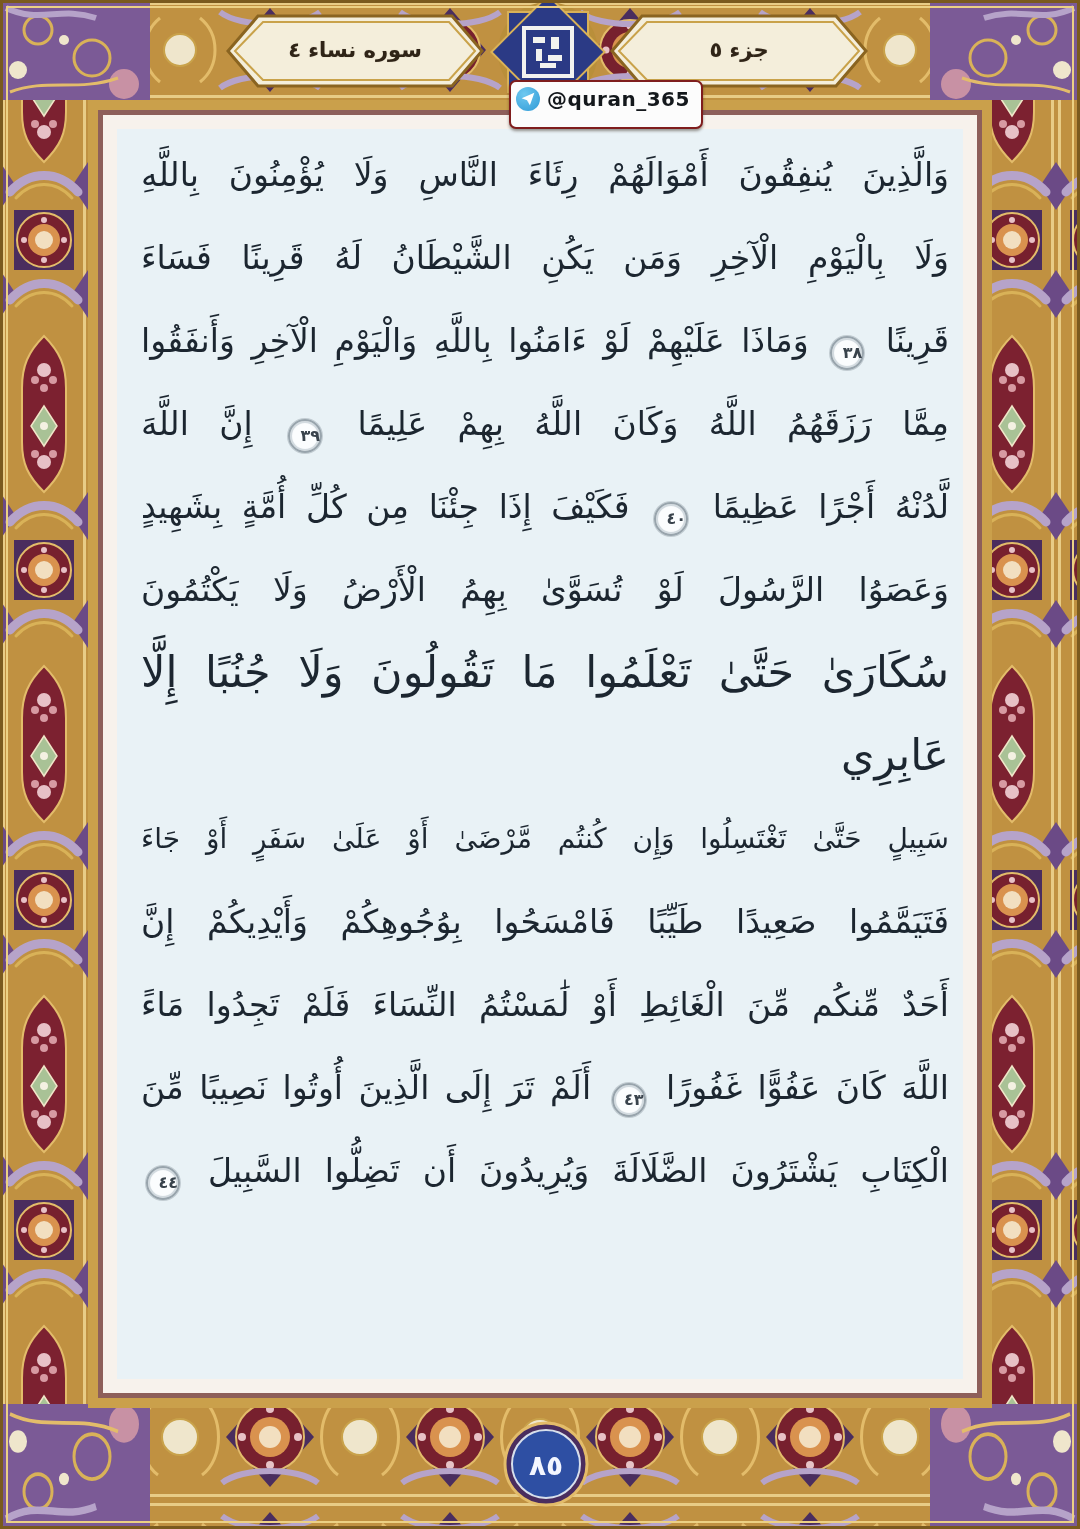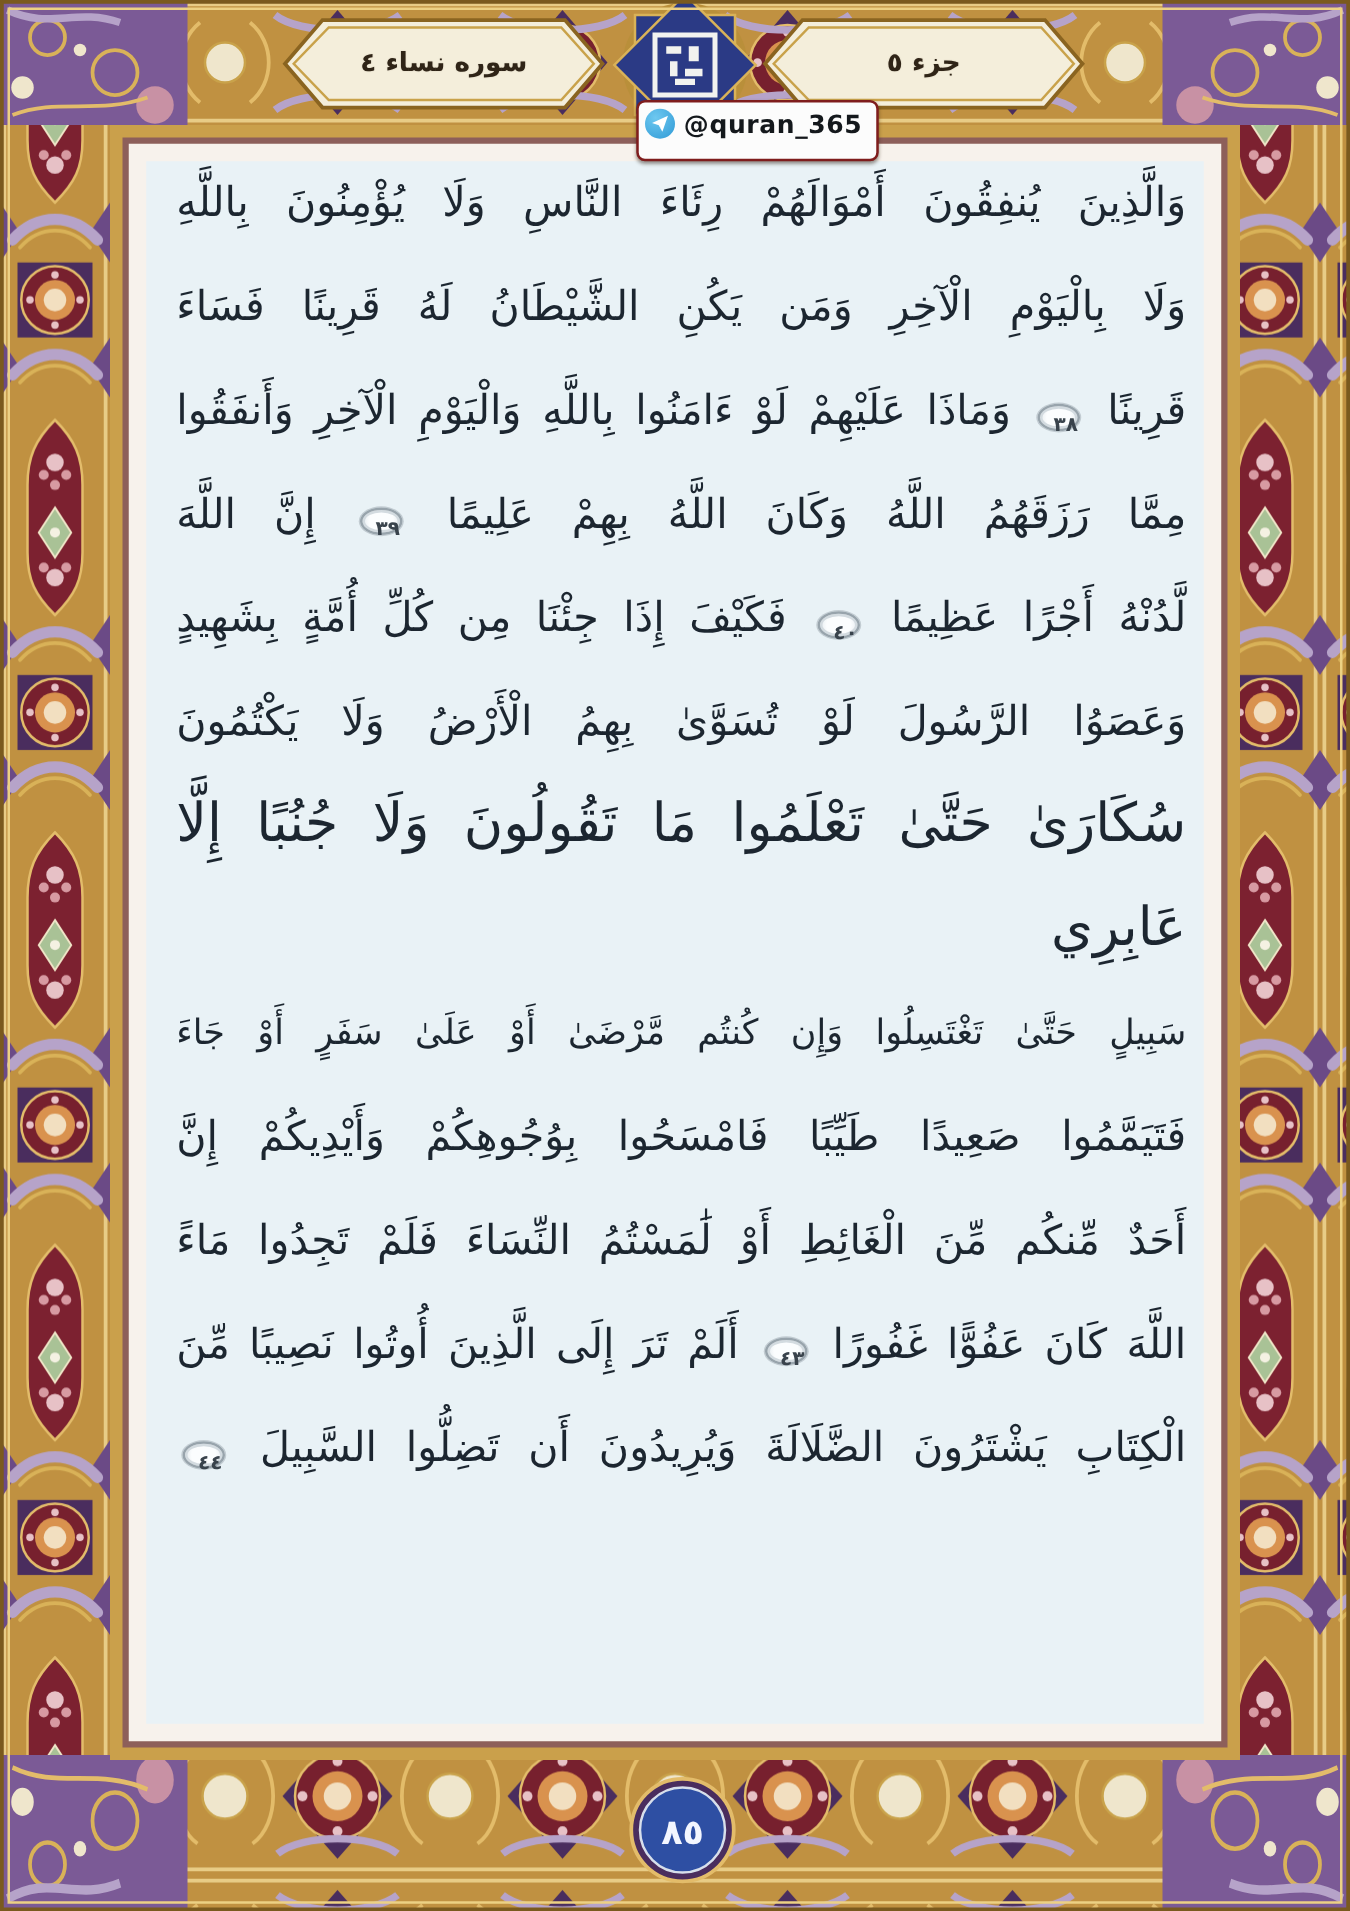--- a/index.html
+++ b/index.html
@@ -25,31 +25,31 @@
     margin-left:41px;
   }
   .tg-circle{
     width:24px;height:24px;border-radius:50%;flex:0 0 auto;
     background:radial-gradient(circle at 35% 30%,#6ec8f0,#2f9ad6);
     display:flex;align-items:center;justify-content:center;
   }
   .tg-text{font-size:20px;font-weight:bold;color:#14181c;letter-spacing:.5px;}
   
   .text-panel{
-    position:absolute;left:117px;top:116px;width:846px;height:1250px;
+    position:absolute;left:117px;top:129px;width:846px;height:1250px;
     padding:4px 14px 0 24px;box-sizing:border-box;
     direction:rtl;background:transparent;
   }
   .qline{
     text-align:justify;text-align-last:justify;text-justify:inter-word;
     line-height:83px;font-size:33px;color:#1c2630;white-space:normal;
     font-family:"DejaVu Sans",sans-serif;
   }
   .ayah-marker{
-    display:inline-block;min-width:34px;height:22px;line-height:30px;
+    display:inline-block;min-width:34px;height:34px;line-height:30px;
     border-radius:50%;border:2px solid #98a4ac;box-sizing:border-box;
     box-shadow:inset 0 0 0 2px #d3dbe0, 0 0 0 1px #c2ccd2;
     background:radial-gradient(circle,#fbfdfe 55%,#dde5ea);
     color:#39434c;font-size:16px;font-weight:bold;text-align:center;
     vertical-align:-6px;margin:0 5px;
   }
   
   .page-number{
     position:absolute;left:496px;top:1437px;width:100px;height:56px;
     display:flex;align-items:center;justify-content:center;

